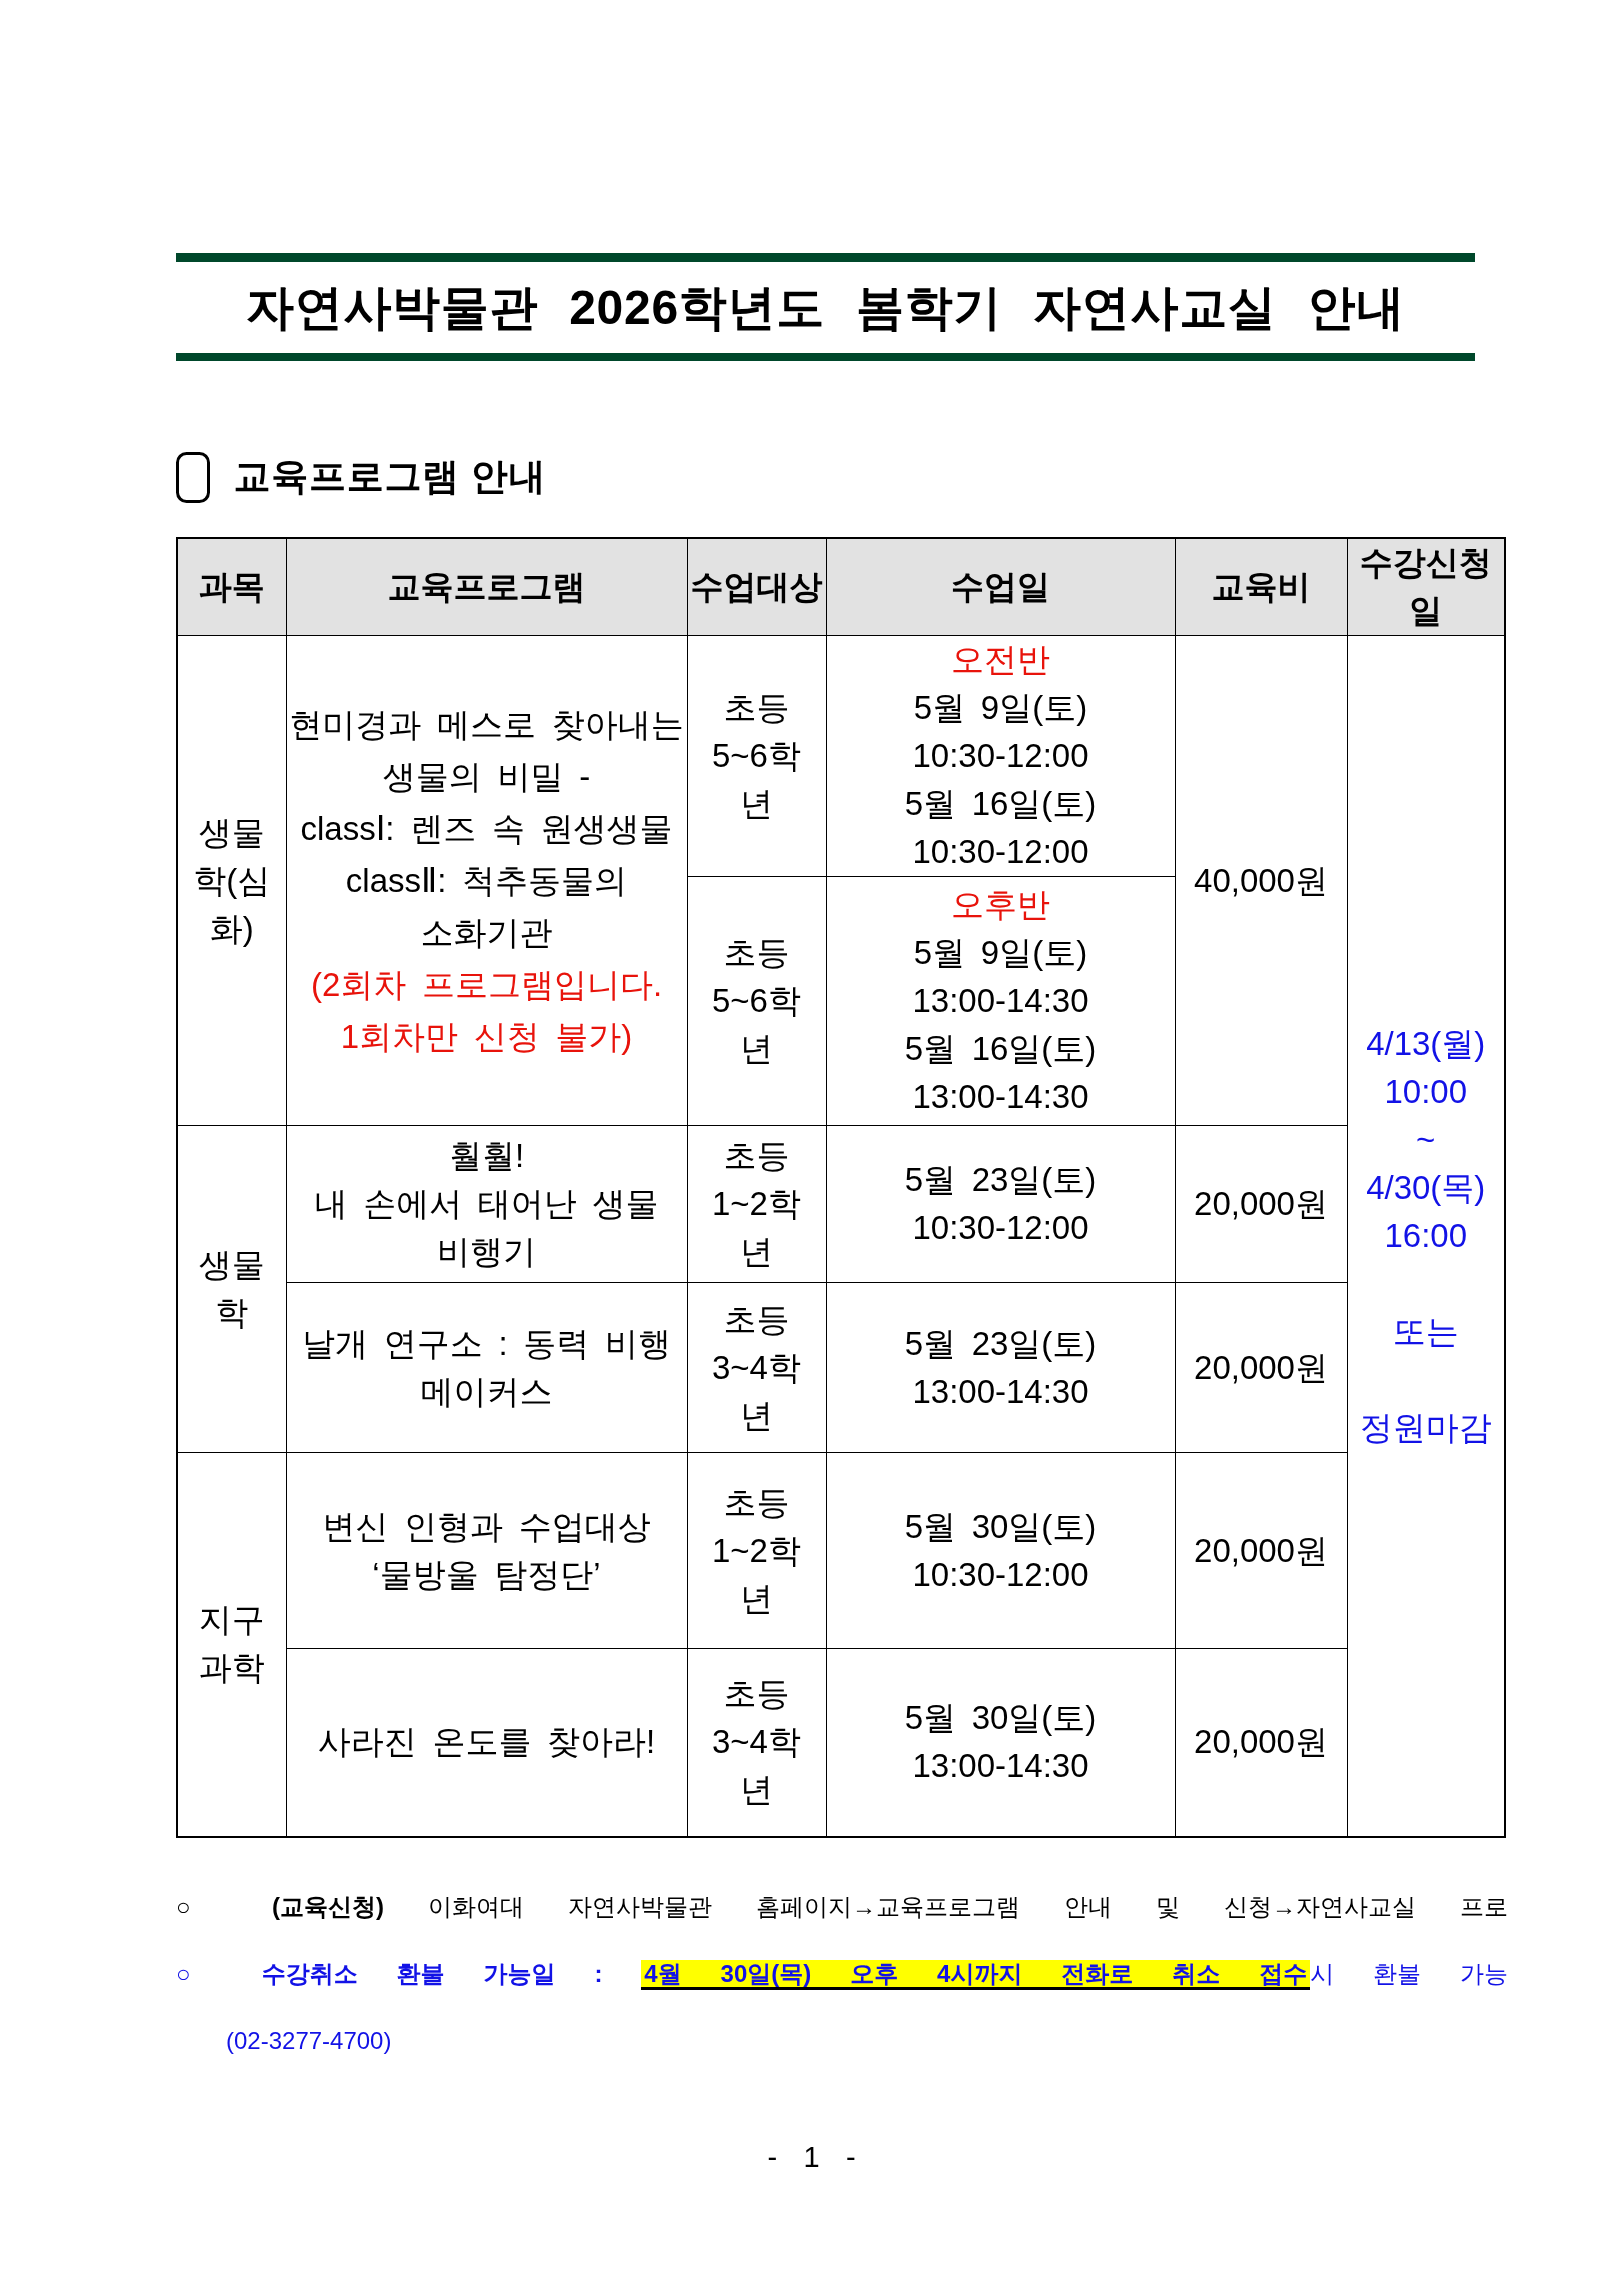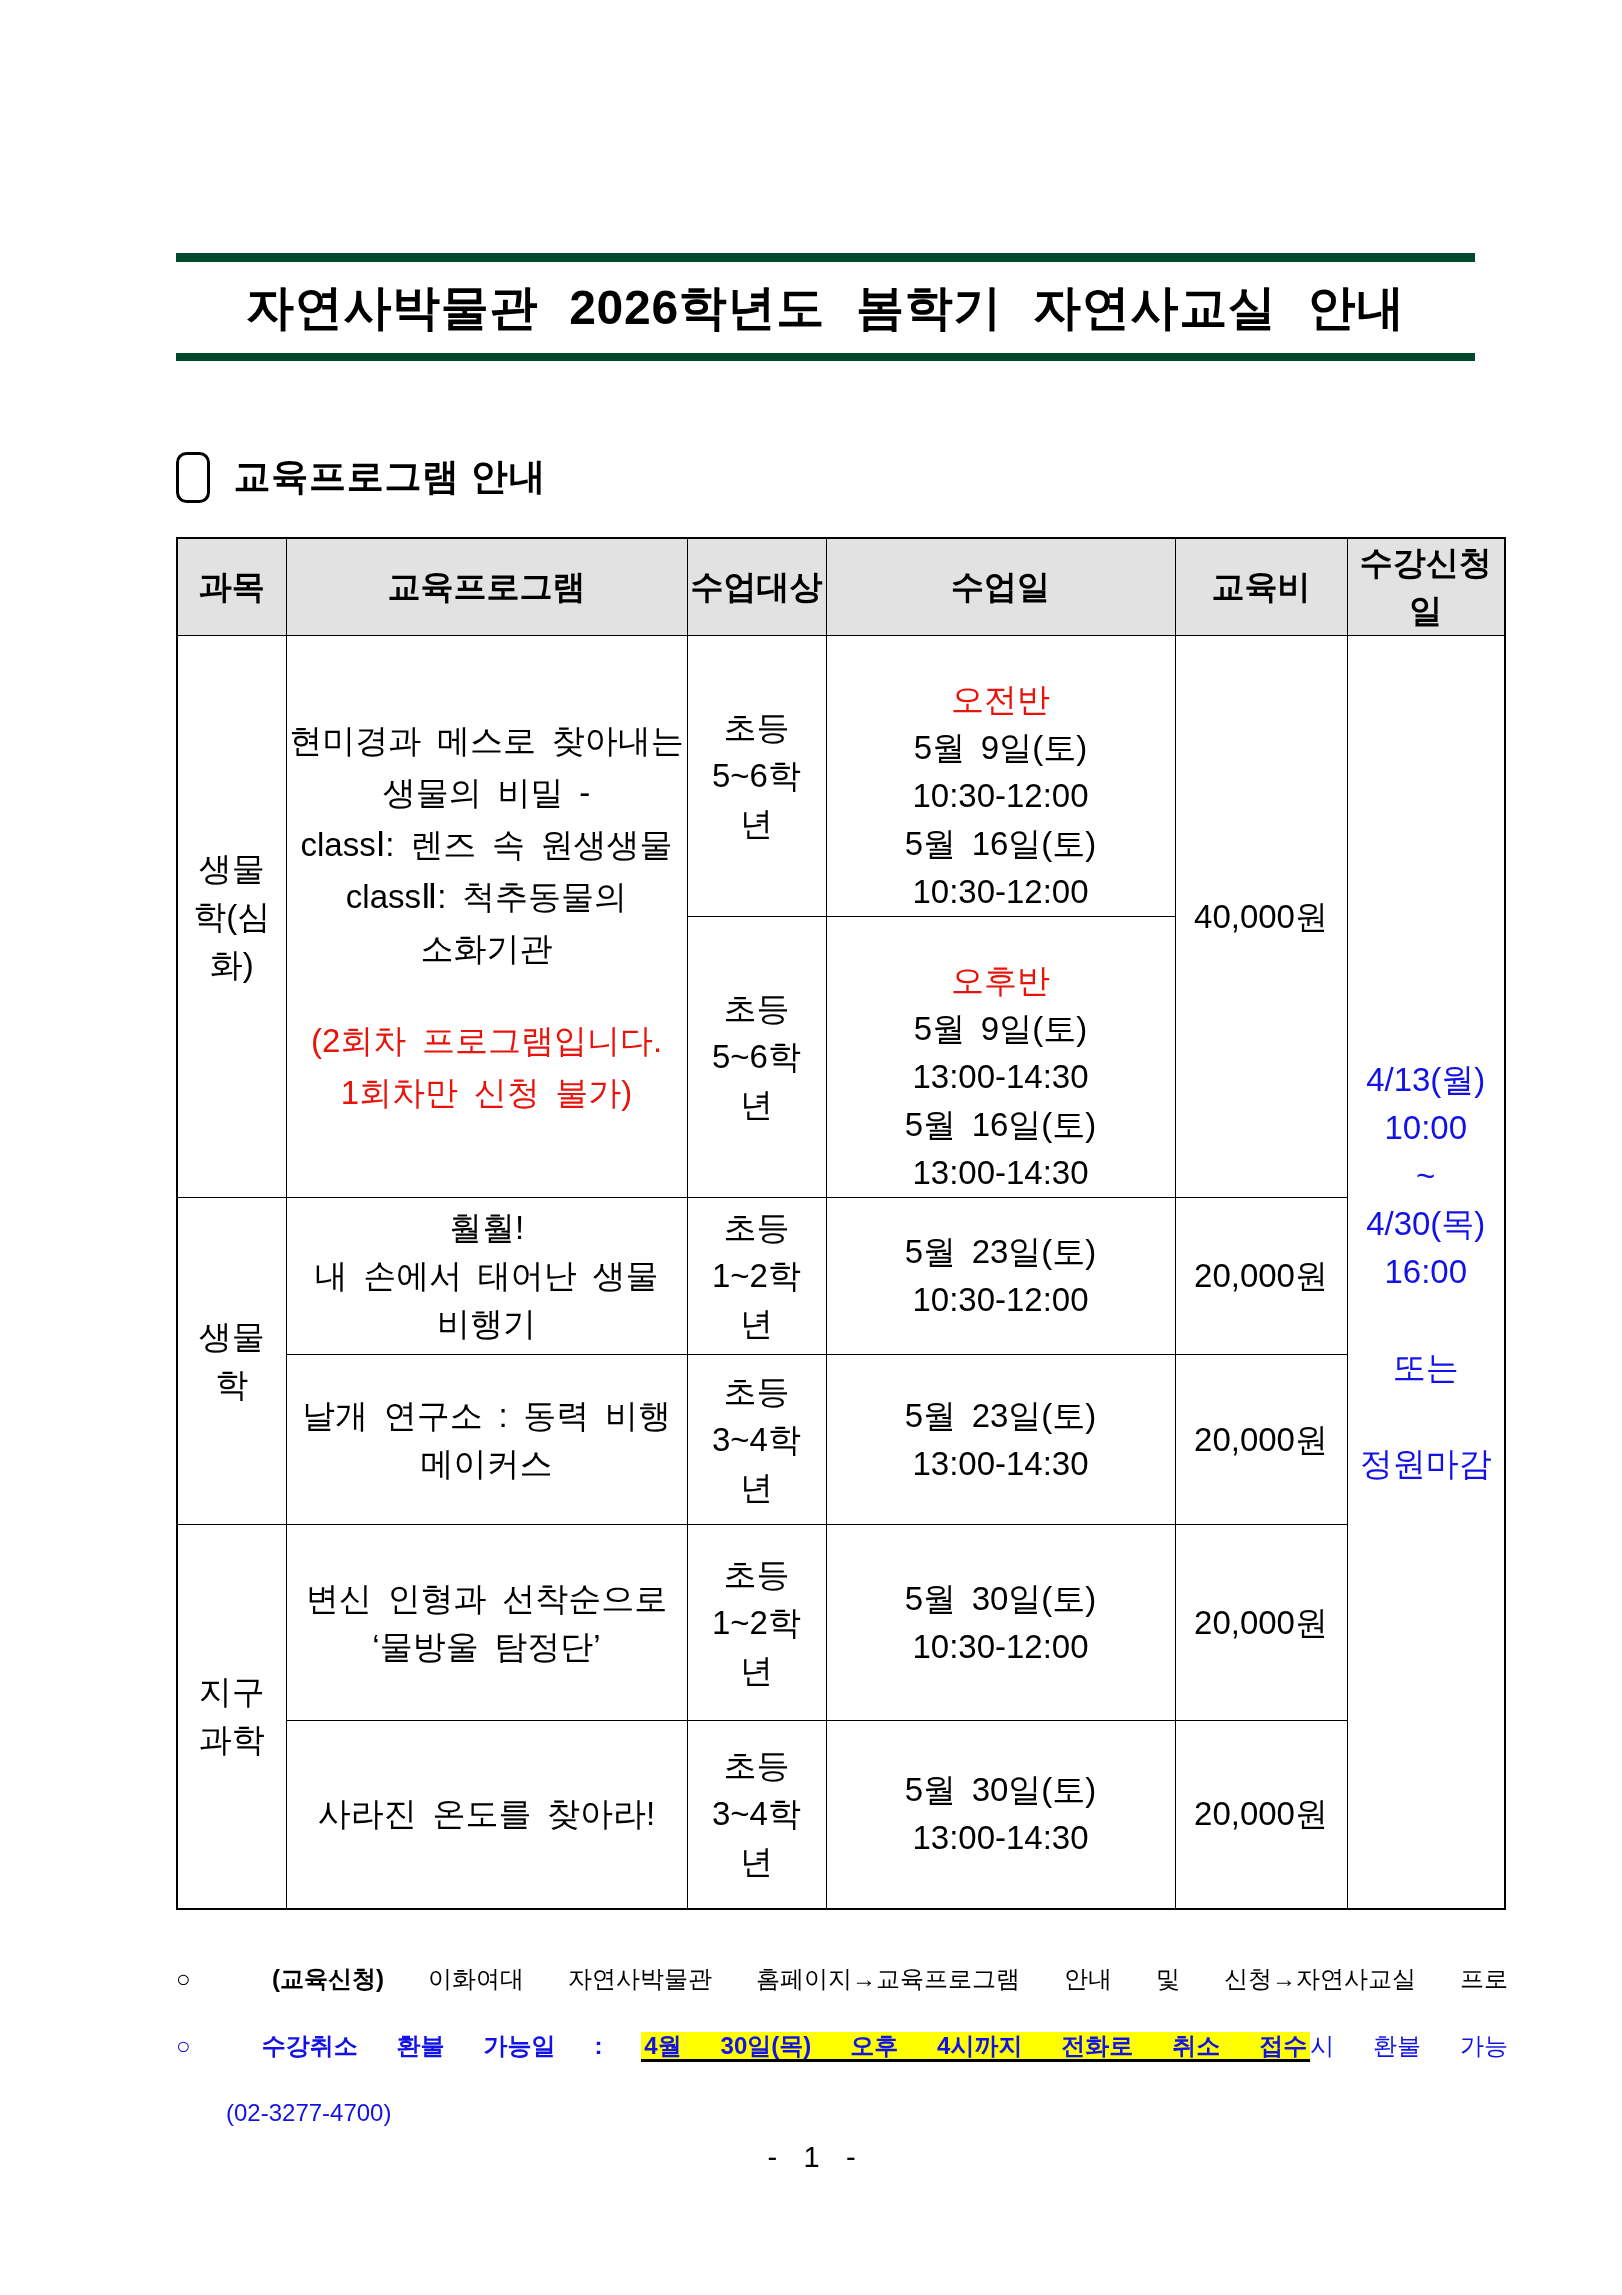--- a/index.html
+++ b/index.html
@@ -40,21 +40,21 @@
     border:2.6px solid #000; font-size:33px; line-height:48px; text-align:center;
   }
   table.program th, table.program td {
     border:1.3px solid #000; vertical-align:middle; padding:0 2.6px; word-spacing:6.5px;
   }
   table.program th { background:var(--header-bg); font-weight:bold; height:44px; }
   tr.h369 { height:241px; } tr.h380 { height:249px; }
   tr.h240 { height:157px; } tr.h260 { height:170px; }
   tr.h300 { height:196px; } tr.h287 { height:188px; }
   .pre { white-space:pre-line; }
-  .red { color:var(--red);margin-top:40px; }
+  .red { color:var(--red); }
   .blue { color:var(--blue); }
   td.thick-top { border-top:5.2px solid #000; }
   td.prog-cell { line-height:52px; }
 
   
   .notes { margin-top:35px; font-size:24px; line-height:67px; width:1332px; }
   .jline { text-align:justify; text-align-last:justify; }
   .cont { padding-left:50px; }
   .b { font-weight:bold; }
   .note2 { color:var(--blue); }
@@ -168,21 +168,21 @@
 3~4학
 년</td>
       <td class="pre">5월 23일(토)
 13:00-14:30</td>
       <td>20,000원</td>
     </tr>
 
     <tr class="h300">
       <td rowspan="2" class="pre">지구
 과학</td>
-      <td class="pre">변신 인형과 선착순으로
+      <td class="pre">변신 인형과 수업대상
 ‘물방울 탐정단’</td>
       <td class="pre">초등
 1~2학
 년</td>
       <td class="pre">5월 30일(토)
 10:30-12:00</td>
       <td class="thick-top">20,000원</td>
     </tr>
     <tr class="h287">
       <td class="pre">사라진 온도를 찾아라!</td>

